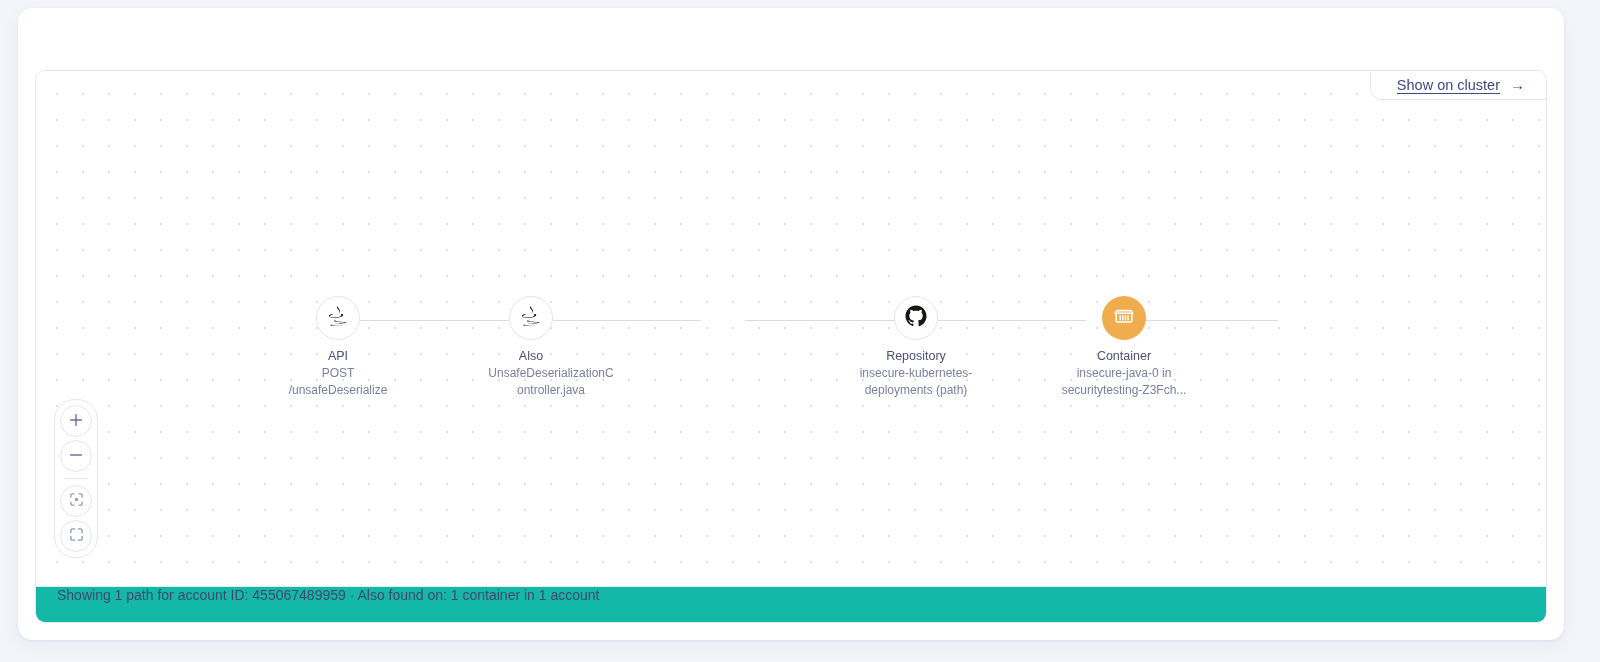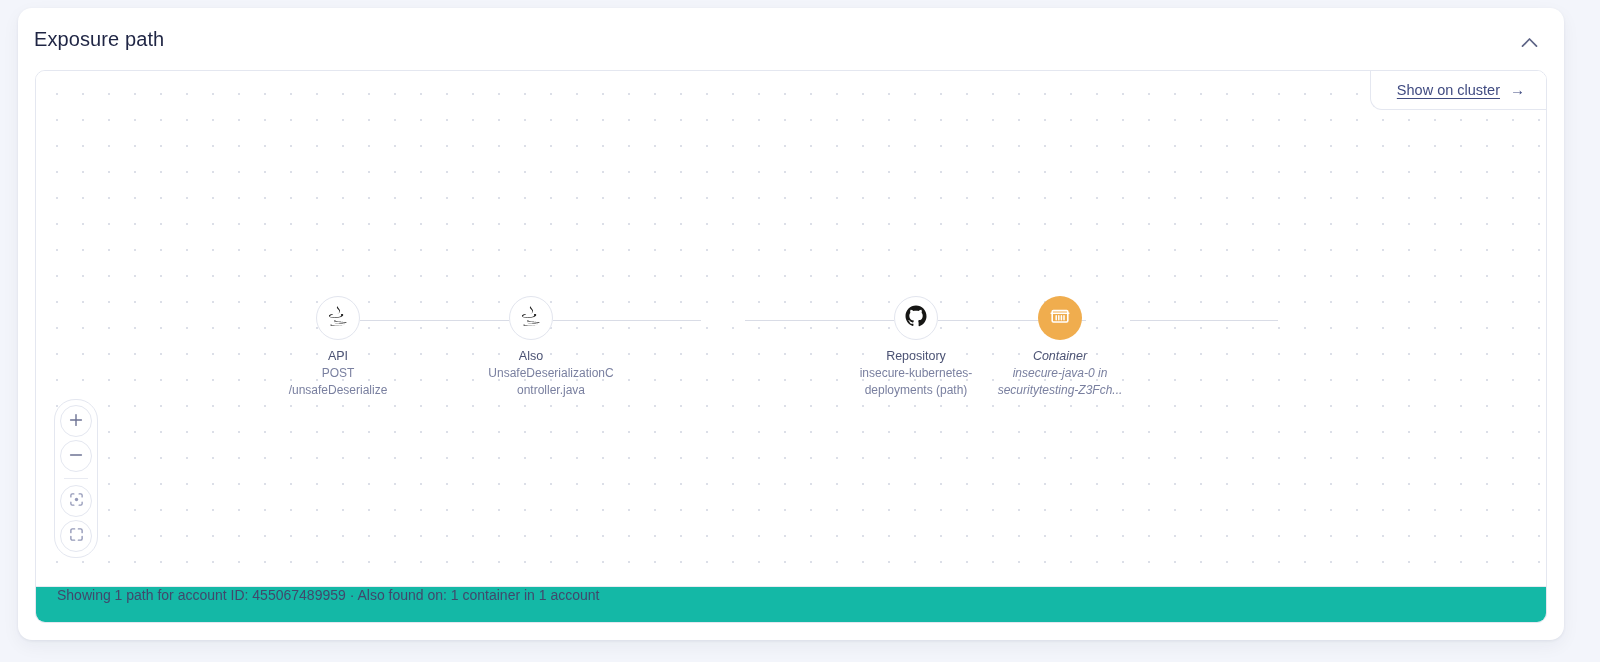--- a/index.html
+++ b/index.html
@@ -80,21 +80,21 @@
     background-size: 26px 26px;
     background-position: 8px 10px;
     overflow: hidden;
   }
 
   
   .cluster-btn {
     position: absolute;
     right: -1px;
     top: -1px;
-    height: 40px;
+    height: 30px;
     padding: 0 22px 0 26px;
     background: #ffffff;
     border: 1px solid #e4e7f0;
     border-top: none;
     border-right: none;
     border-bottom-left-radius: 12px;
     display: flex;
     align-items: center;
     gap: 10px;
     cursor: pointer;
@@ -221,30 +221,20 @@
     font-size: 14px;
     color: #41486c;
     white-space: nowrap;
   }
 </style>
 </head>
 <body>
 
 <div class="card">
 
-  <div class="card-header">
-    <div class="card-title">Exposure path</div>
-    <button class="collapse-btn">
-      <span>
-        <svg width="17" height="11" viewBox="0 0 17 11" fill="none">
-          <path d="M1.5 9.2L8.5 2L15.5 9.2" stroke="#5d6486" stroke-width="1.7" stroke-linecap="round" stroke-linejoin="round"></path>
-        </svg>
-      </span>
-    </button>
-  </div>
 
   <div class="graph-wrap">
 
     <div class="canvas">
 
       <button class="cluster-btn">
         <span class="cluster-btn-label">Show on cluster</span>
         <span class="cluster-arrow">→</span>
       </button>
 
@@ -295,21 +285,21 @@
             <span>
               <svg width="24" height="24" viewBox="0 0 24 24" fill="none">
                 <path d="M12 1.6C6.2 1.6 1.5 6.3 1.5 12.1c0 4.6 3 8.6 7.2 10 .5.1.7-.2.7-.5v-1.9c-2.9.6-3.6-1.3-3.6-1.3-.5-1.2-1.2-1.6-1.2-1.6-1-.6.1-.6.1-.6 1.1.1 1.6 1.1 1.6 1.1.9 1.6 2.5 1.1 3.1.9.1-.7.4-1.1.7-1.4-2.3-.3-4.8-1.2-4.8-5.2 0-1.2.4-2.1 1.1-2.9-.1-.3-.5-1.4.1-2.8 0 0 .9-.3 2.9 1.1.8-.2 1.7-.3 2.6-.3.9 0 1.8.1 2.6.3 2-1.4 2.9-1.1 2.9-1.1.6 1.4.2 2.5.1 2.8.7.8 1.1 1.7 1.1 2.9 0 4.1-2.5 5-4.8 5.2.4.3.7 1 .7 2v3c0 .3.2.6.7.5 4.2-1.4 7.2-5.4 7.2-10C22.5 6.3 17.8 1.6 12 1.6z" fill="#161614"></path>
               </svg>
             </span>
           </div>
           <div class="node-title">Repository</div>
           <div class="node-sub" style="width:140px;">insecure-kubernetes-deployments (path)</div>
         </div>
 
-        <div class="node" style="left:1024px;font-style:italic;">
+        <div class="node" style="left:1088px;">
           <div class="node-circle" style="background:#f0ad4e;">
             <span>
               <svg width="22" height="22" viewBox="0 0 22 22" fill="none">
                 <rect x="3.2" y="5.6" width="15.6" height="11.4" rx="1.2" stroke="#ffffff" stroke-width="1.6"></rect>
                 <path d="M2.2 8.3h17.6" stroke="#ffffff" stroke-width="1.6" stroke-linecap="round"></path>
                 <path d="M7.2 10.7v4M9.8 10.7v4M12.4 10.7v4M15 10.7v4" stroke="#ffffff" stroke-width="1.5" stroke-linecap="round"></path>
               </svg>
             </span>
           </div>
           <div class="node-title">Container</div>

